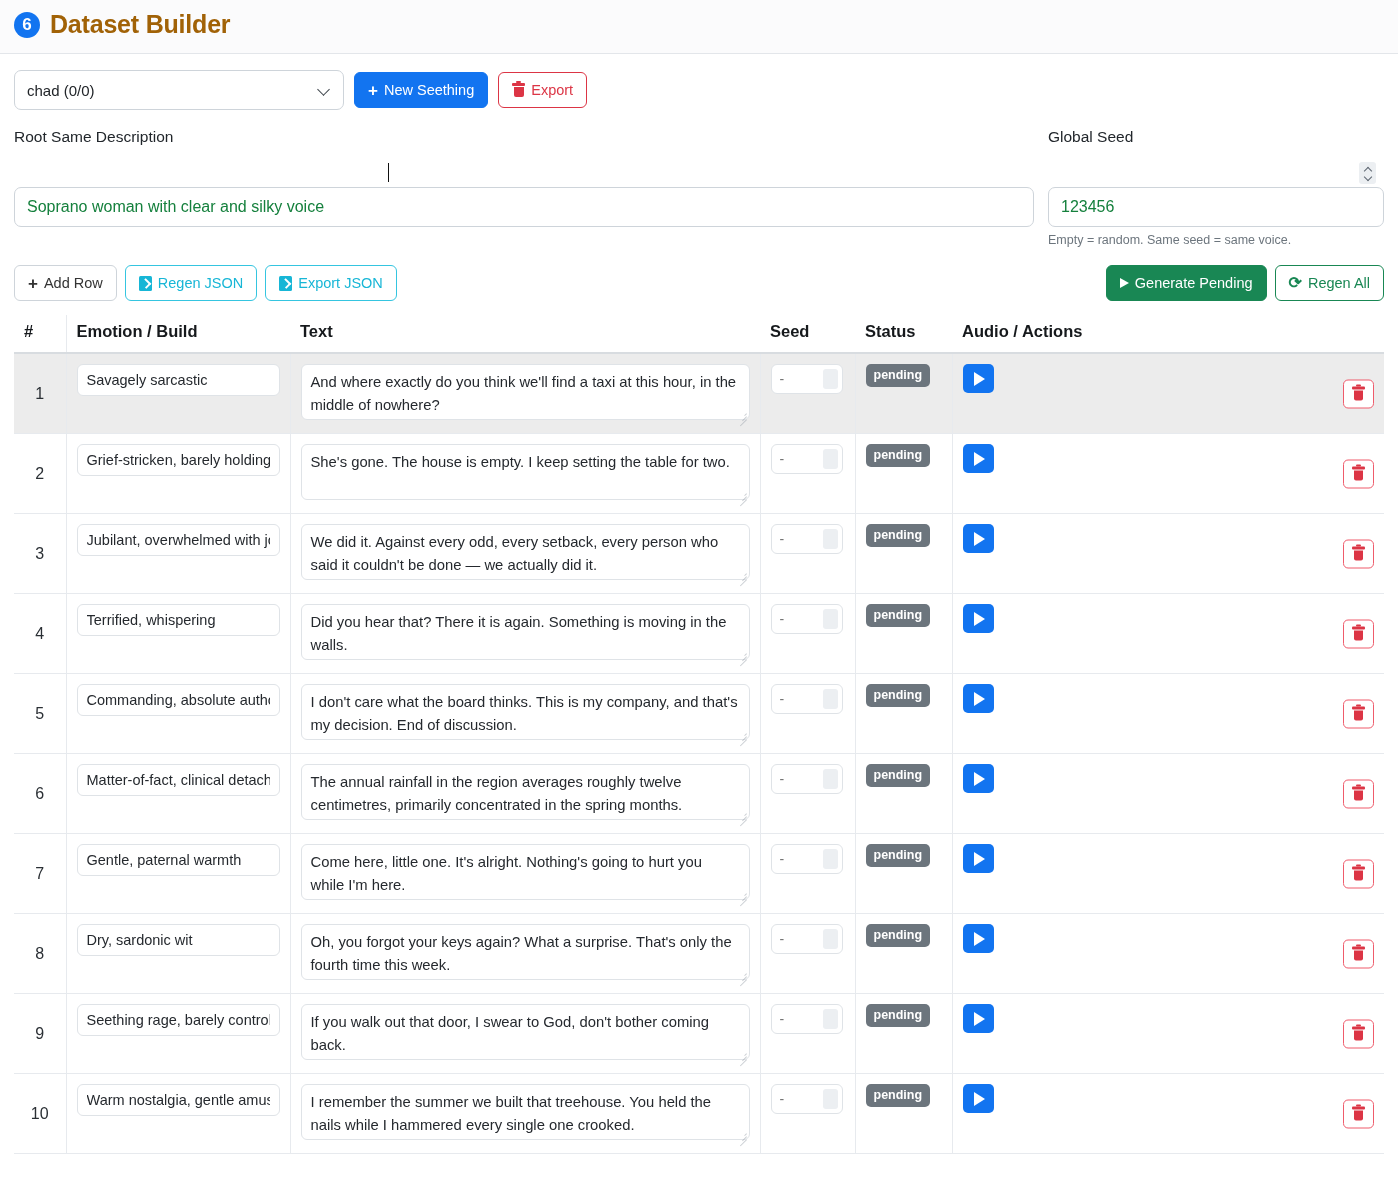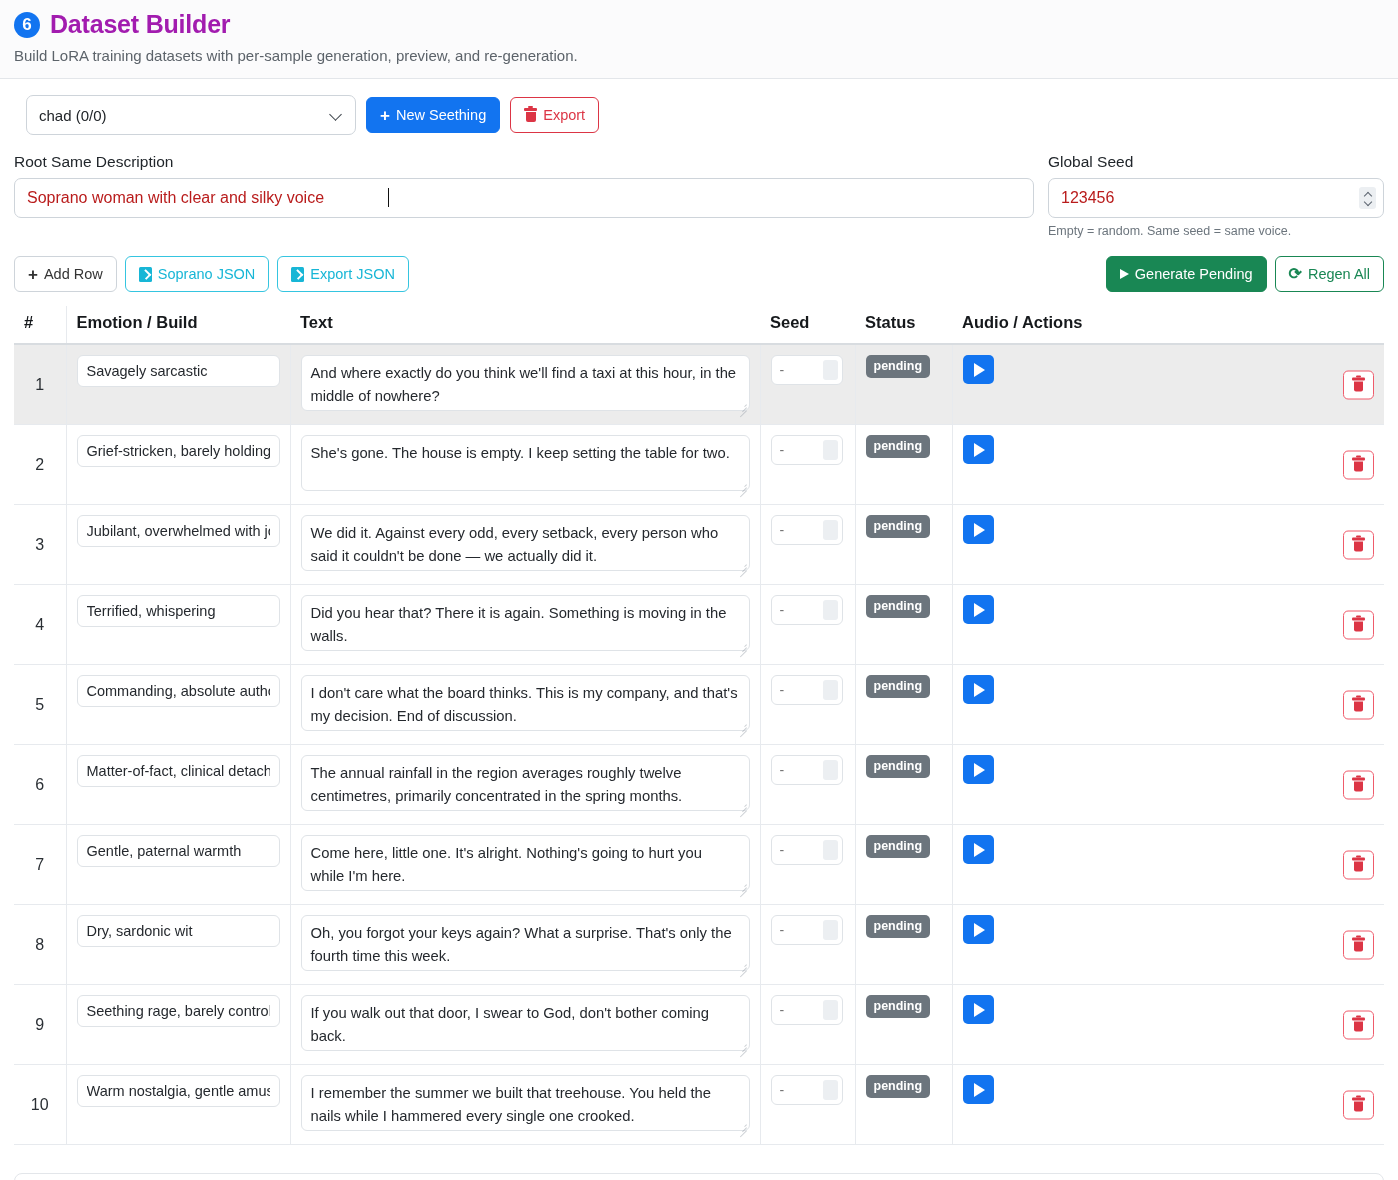--- a/index.html
+++ b/index.html
@@ -21,31 +21,31 @@
     background: #fbfbfc;
   }
   .title-row { display:flex; align-items:center; gap:10px; }
   .step-badge {
     width: 26px; height: 26px; border-radius: 50%;
     background: #1274f0; color: #fff;
     font-size: 17px; font-weight: bold;
     display:flex; align-items:center; justify-content:center;
     flex: 0 0 auto; line-height: 1;
   }
-  .page-title { font-size: 25px; font-weight: 600; color: #a21caf; letter-spacing: -0.2px; }
+  .page-title { font-size: 25px; font-weight: 600; color: #a16207; letter-spacing: -0.2px; }
   .page-sub { margin-top: 8px; font-size: 15px; color: #5c636a; }
 
   
   .toolbar { display:flex; align-items:center; gap:10px; padding: 16px 14px 0 14px; }
   .select-box {
     width: 330px; height: 40px;
     border: 1px solid #ced4da; border-radius: 7px;
     background: #fff; padding: 0 12px;
     display:flex; align-items:center; justify-content:space-between;
-    font-size: 15px; color: #212529; cursor: pointer; margin-left: 12px;
+    font-size: 15px; color: #212529; cursor: pointer;
   }
   .chev { width:12px; height:12px; position:relative; flex:0 0 auto; }
   .chev::before {
     content:""; position:absolute; left:0; top:1px;
     width:8px; height:8px; border-right:1.6px solid #3a4148; border-bottom:1.6px solid #3a4148;
     transform: rotate(45deg);
   }
   .btn {
     height: 36px; border-radius: 6px; font-size: 14.5px;
     display:inline-flex; align-items:center; gap:6px;
@@ -68,22 +68,22 @@
   .trash .can { position:absolute; top:3.6px; left:1.6px; width:9.8px; height:10.4px; background:currentColor; border-radius:0 0 2px 2px; }
 
   
   .fields { display:flex; padding: 18px 14px 0 14px; gap: 14px; align-items:flex-start; }
   .field-left { flex: 1 1 auto; }
   .field-right { flex: 0 0 336px; }
   .field-label { font-size: 15.5px; color:#21262b; margin-bottom: 7px; }
   .text-input {
     width: 100%; height: 40px;
     border:1px solid #ced4da; border-radius:7px;
-    padding: 0 12px; font-size: 16px; color:#b91c1c;
-    font-family: "Liberation Sans", sans-serif; background:#fff;
+    padding: 0 12px; font-size: 16px; color:#15803d;
+    font-family: "Liberation Sans", sans-serif; background:#fff;margin-top:34px;
   }
   .text-input-caret { position: relative; }
   .caret {
     position:absolute; width:1.4px; height:19px; background:#111;
     top: 10px;
   }
   .spin-wrap { position:relative; }
   .spinner {
     position:absolute; right:8px; top:9px; width:17px; height:22px;
     background:#eceff2; border-radius:3px;
@@ -200,21 +200,20 @@
   }
 </style>
 </head>
 <body>
 
 <div class="page-header">
   <div class="title-row">
     <div class="step-badge">6</div>
     <div class="page-title">Dataset Builder</div>
   </div>
-  <div class="page-sub">Build LoRA training datasets with per-sample generation, preview, and re-generation.</div>
 </div>
 
 <div class="toolbar">
   <div class="select-box">
     <span>chad (0/0)</span>
     <span class="chev"></span>
   </div>
   <button class="btn btn-primary">
     <span class="icon-plus">+</span>
     <span>New Seething</span>
@@ -253,21 +252,21 @@
   <div class="action-left">
     <button class="btn btn-outline-dark">
       <span class="icon-plus">+</span>
       <span>Add Row</span>
     </button>
     <button class="btn btn-outline-info">
       <span class="file-ico">
           <span class="sheet"></span>
           <span class="arr"></span>
         </span>
-      <span>Soprano JSON</span>
+      <span>Regen JSON</span>
     </button>
     <button class="btn btn-outline-info">
       <span class="file-ico">
           <span class="sheet"></span>
           <span class="arr"></span>
         </span>
       <span>Export JSON</span>
     </button>
   </div>
   <div class="action-right">

